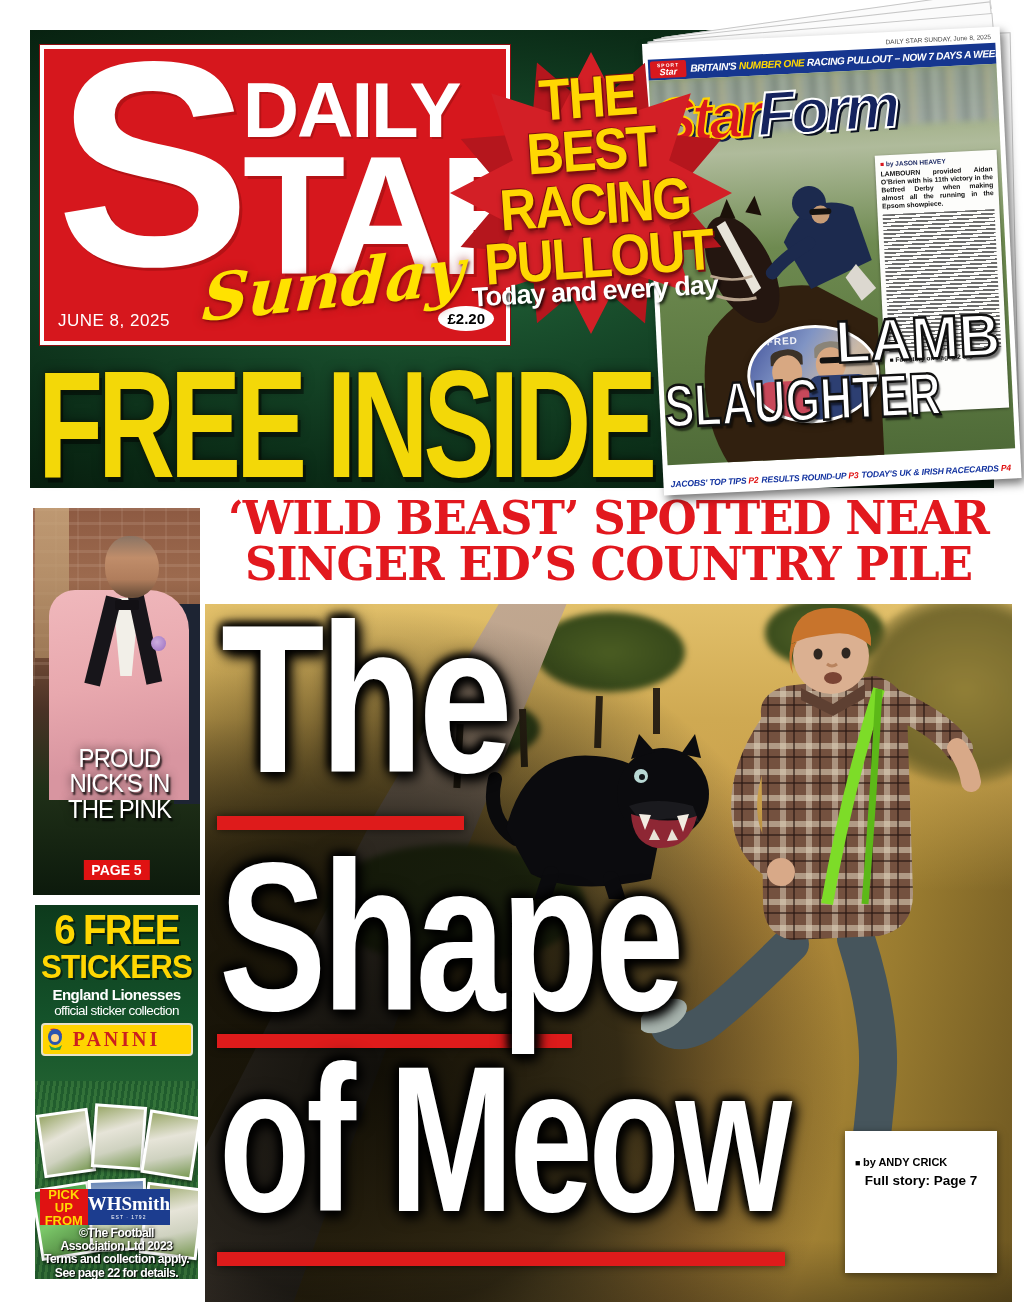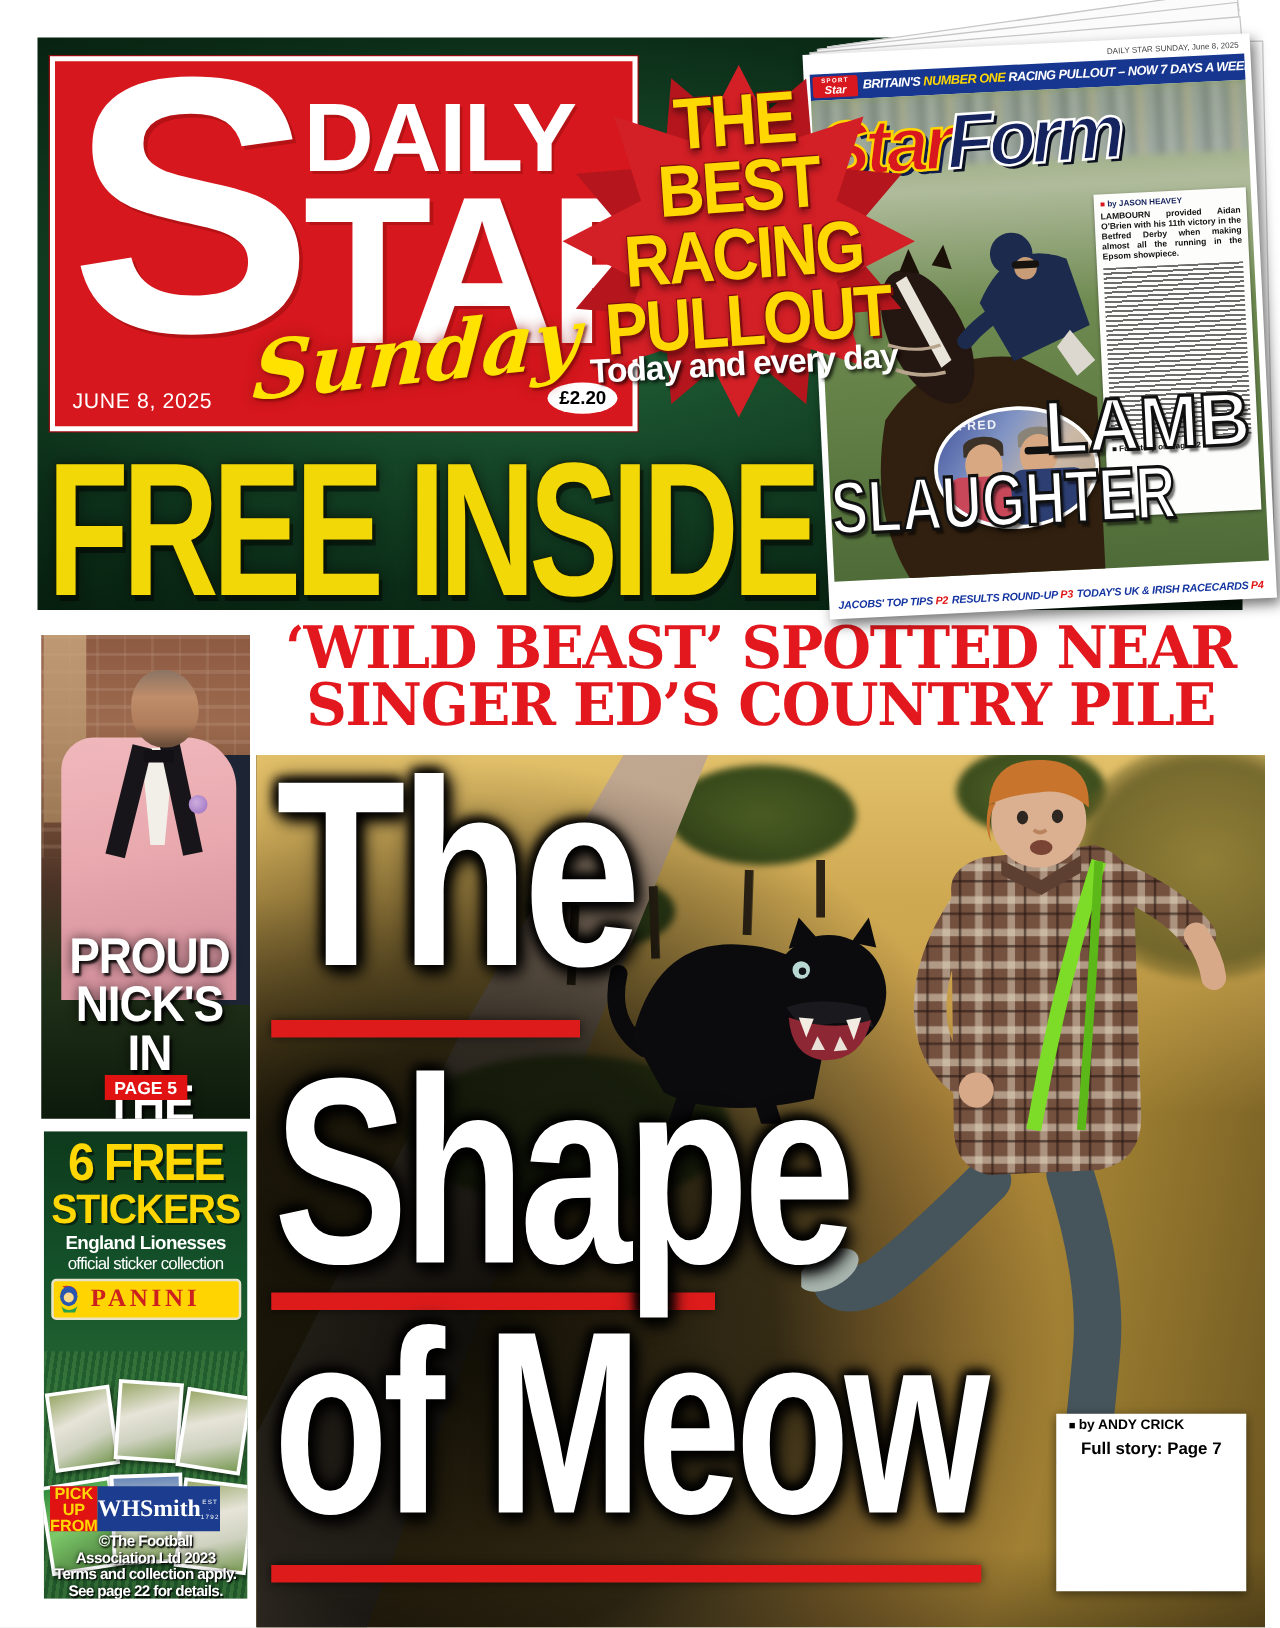--- a/index.html
+++ b/index.html
@@ -128,22 +128,22 @@
   .nick .suit{position:absolute;left:16px;top:82px;width:140px;height:210px;border-radius:26px 40px 0 0;
     background:linear-gradient(170deg,#f0b8bc 0%,#e8a8ae 45%,#d895a0 80%);}
   .nick .lapelL{position:absolute;left:62px;top:88px;width:16px;height:90px;background:#17151a;transform:rotate(14deg);}
   .nick .lapelR{position:absolute;left:104px;top:86px;width:16px;height:90px;background:#17151a;transform:rotate(-12deg);}
   .nick .shirt{position:absolute;left:80px;top:90px;width:26px;height:78px;background:#f2efe8;
     clip-path:polygon(0 0,100% 0,72% 100%,28% 100%);}
   .nick .bow{position:absolute;left:82px;top:92px;width:24px;height:10px;background:#121014;border-radius:2px;}
   .nick .flower{position:absolute;left:118px;top:128px;width:15px;height:15px;border-radius:50%;
     background:radial-gradient(circle at 40% 40%,#cdaede,#9a6cc0);}
   .nick .other{position:absolute;right:0;top:96px;width:26px;height:200px;background:#1d2433;}
-  .nick-txt{position:absolute;left:6px;right:0;top:238px;text-align:center;color:#fff;font-weight:700;
-    font-size:40px;line-height:.98;letter-spacing:-1px;z-index:3;
+  .nick-txt{position:absolute;left:6px;right:0;top:238px;text-align:center;color:#fff;font-weight:400;
+    font-size:26px;line-height:.98;letter-spacing:-1px;z-index:3;
     text-shadow:2px 3px 2px rgba(0,0,0,.85),0 0 10px rgba(0,0,0,.7);}
   .nick-txt span{display:block;transform:scaleX(.92);}
   .nick-page{position:absolute;left:50%;transform:translateX(-50%);top:352px;background:#e01212;color:#fff;
     font-weight:bold;font-size:14px;padding:2px 8px;z-index:3;}
 
   
   .stickers{position:absolute;left:33px;top:903px;width:167px;height:378px;box-sizing:border-box;
     border:2px solid #fff;overflow:hidden;text-align:center;
     background:linear-gradient(180deg,#0d3a1c 0%,#14522a 30%,#2a6b35 62%,#235c2e 100%);}
   .stickers .grass{position:absolute;left:0;right:0;top:176px;bottom:0;opacity:.55;
@@ -166,21 +166,21 @@
   .stk .ph.team{background:linear-gradient(180deg,#6a88b8 0%,#e6e4d8 45%,#8aa868 100%);}
   .s1{left:5px;top:10px;transform:rotate(-8deg);}
   .s2{left:58px;top:4px;transform:rotate(4deg);}
   .s3{left:110px;top:12px;transform:rotate(9deg);}
   .s4{left:1px;top:84px;transform:rotate(-9deg);}
   .s5{left:54px;top:78px;transform:rotate(-2deg);}
   .s6{left:108px;top:84px;transform:rotate(7deg);}
   .pickup{position:absolute;left:5px;top:284px;width:130px;height:36px;display:flex;z-index:4;}
   .pickup .red{background:#e01212;color:#ffd702;font-weight:900;font-size:13px;line-height:1;
     width:62px;display:flex;flex-direction:column;align-items:center;justify-content:center;}
-  .pickup .blue{background:#1c3d8f;color:#fff;flex:1;display:flex;flex-direction:row;align-items:center;justify-content:center;}
+  .pickup .blue{background:#1c3d8f;color:#fff;flex:1;display:flex;flex-direction:column;align-items:center;justify-content:center;}
   .pickup .blue .wh{font-family:"Liberation Serif",serif;font-weight:bold;font-size:19px;line-height:1;}
   .pickup .blue .est{font-size:5px;letter-spacing:1px;margin-top:1px;}
   .terms{position:absolute;left:0;right:0;top:322px;z-index:4;color:#fff;font-weight:bold;font-size:12.2px;
     line-height:1.08;letter-spacing:-.5px;text-shadow:1px 1px 1px #000,0 0 4px rgba(0,0,0,.8);}
 
   
   .scene{position:absolute;left:205px;top:604px;width:807px;height:755px;overflow:hidden;
     background:linear-gradient(100deg,#4a3816 0%,#7a5f24 14%,#c49a44 34%,#d4ac55 48%,#c09240 62%,#9a7c30 80%,#6b5520 100%);}
   .scene .skyfield{position:absolute;left:0;top:0;right:0;height:38%;
     background:linear-gradient(180deg,#e2c06a 0%,#cfa952 40%,rgba(200,160,70,0) 100%);}
@@ -211,21 +211,21 @@
   .hw3{left:14px;top:452px;font-size:208px;transform:scaleX(.72);}
   .redbar{position:absolute;height:14px;background:#de1b1b;z-index:5;box-shadow:0 0 8px rgba(0,0,0,.6);}
   .rb1{left:12px;top:212px;width:247px;}
   .rb2{left:12px;top:430px;width:355px;}
   .rb3{left:12px;top:648px;width:568px;}
 
   .panther-svg{position:absolute;left:276px;top:60px;z-index:3;}
   .ed-svg{position:absolute;left:436px;top:0px;z-index:4;}
 
   .bybox{position:absolute;left:640px;top:527px;width:152px;height:142px;background:#fff;z-index:7;
-    padding:3px 10px;box-sizing:border-box;box-shadow:0 2px 8px rgba(0,0,0,.5);}
+    padding:25px 10px;box-sizing:border-box;box-shadow:0 2px 8px rgba(0,0,0,.5);}
   .bybox .by{font-size:11px;font-weight:900;color:#000;}
   .bybox .by .sq{font-size:9px;}
   .bybox .story{font-size:11.3px;font-weight:bold;color:#000;line-height:1.13;margin-top:4px;letter-spacing:-.3px;}
   .bybox .fs{font-size:13.5px;font-weight:900;color:#000;text-align:center;margin-top:5px;}
 </style>
 </head>
 <body>
 
 <div class="page">
 

